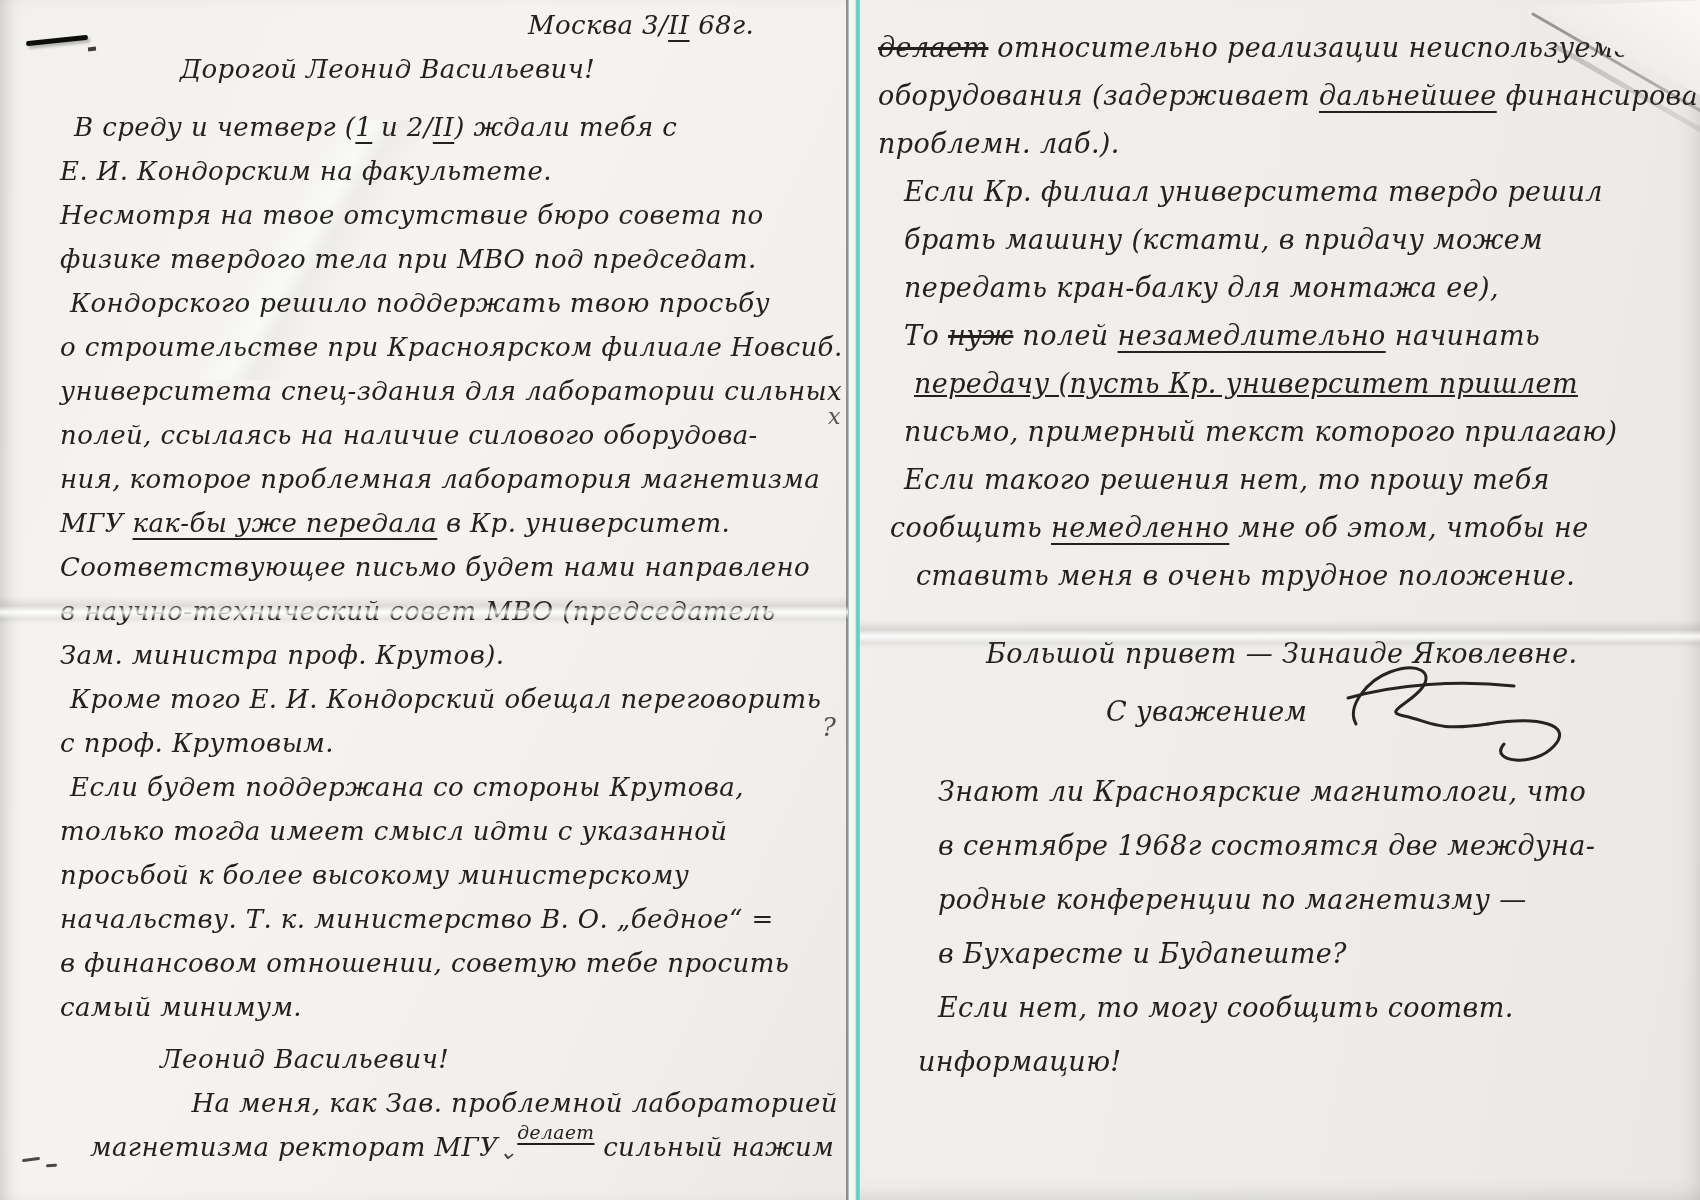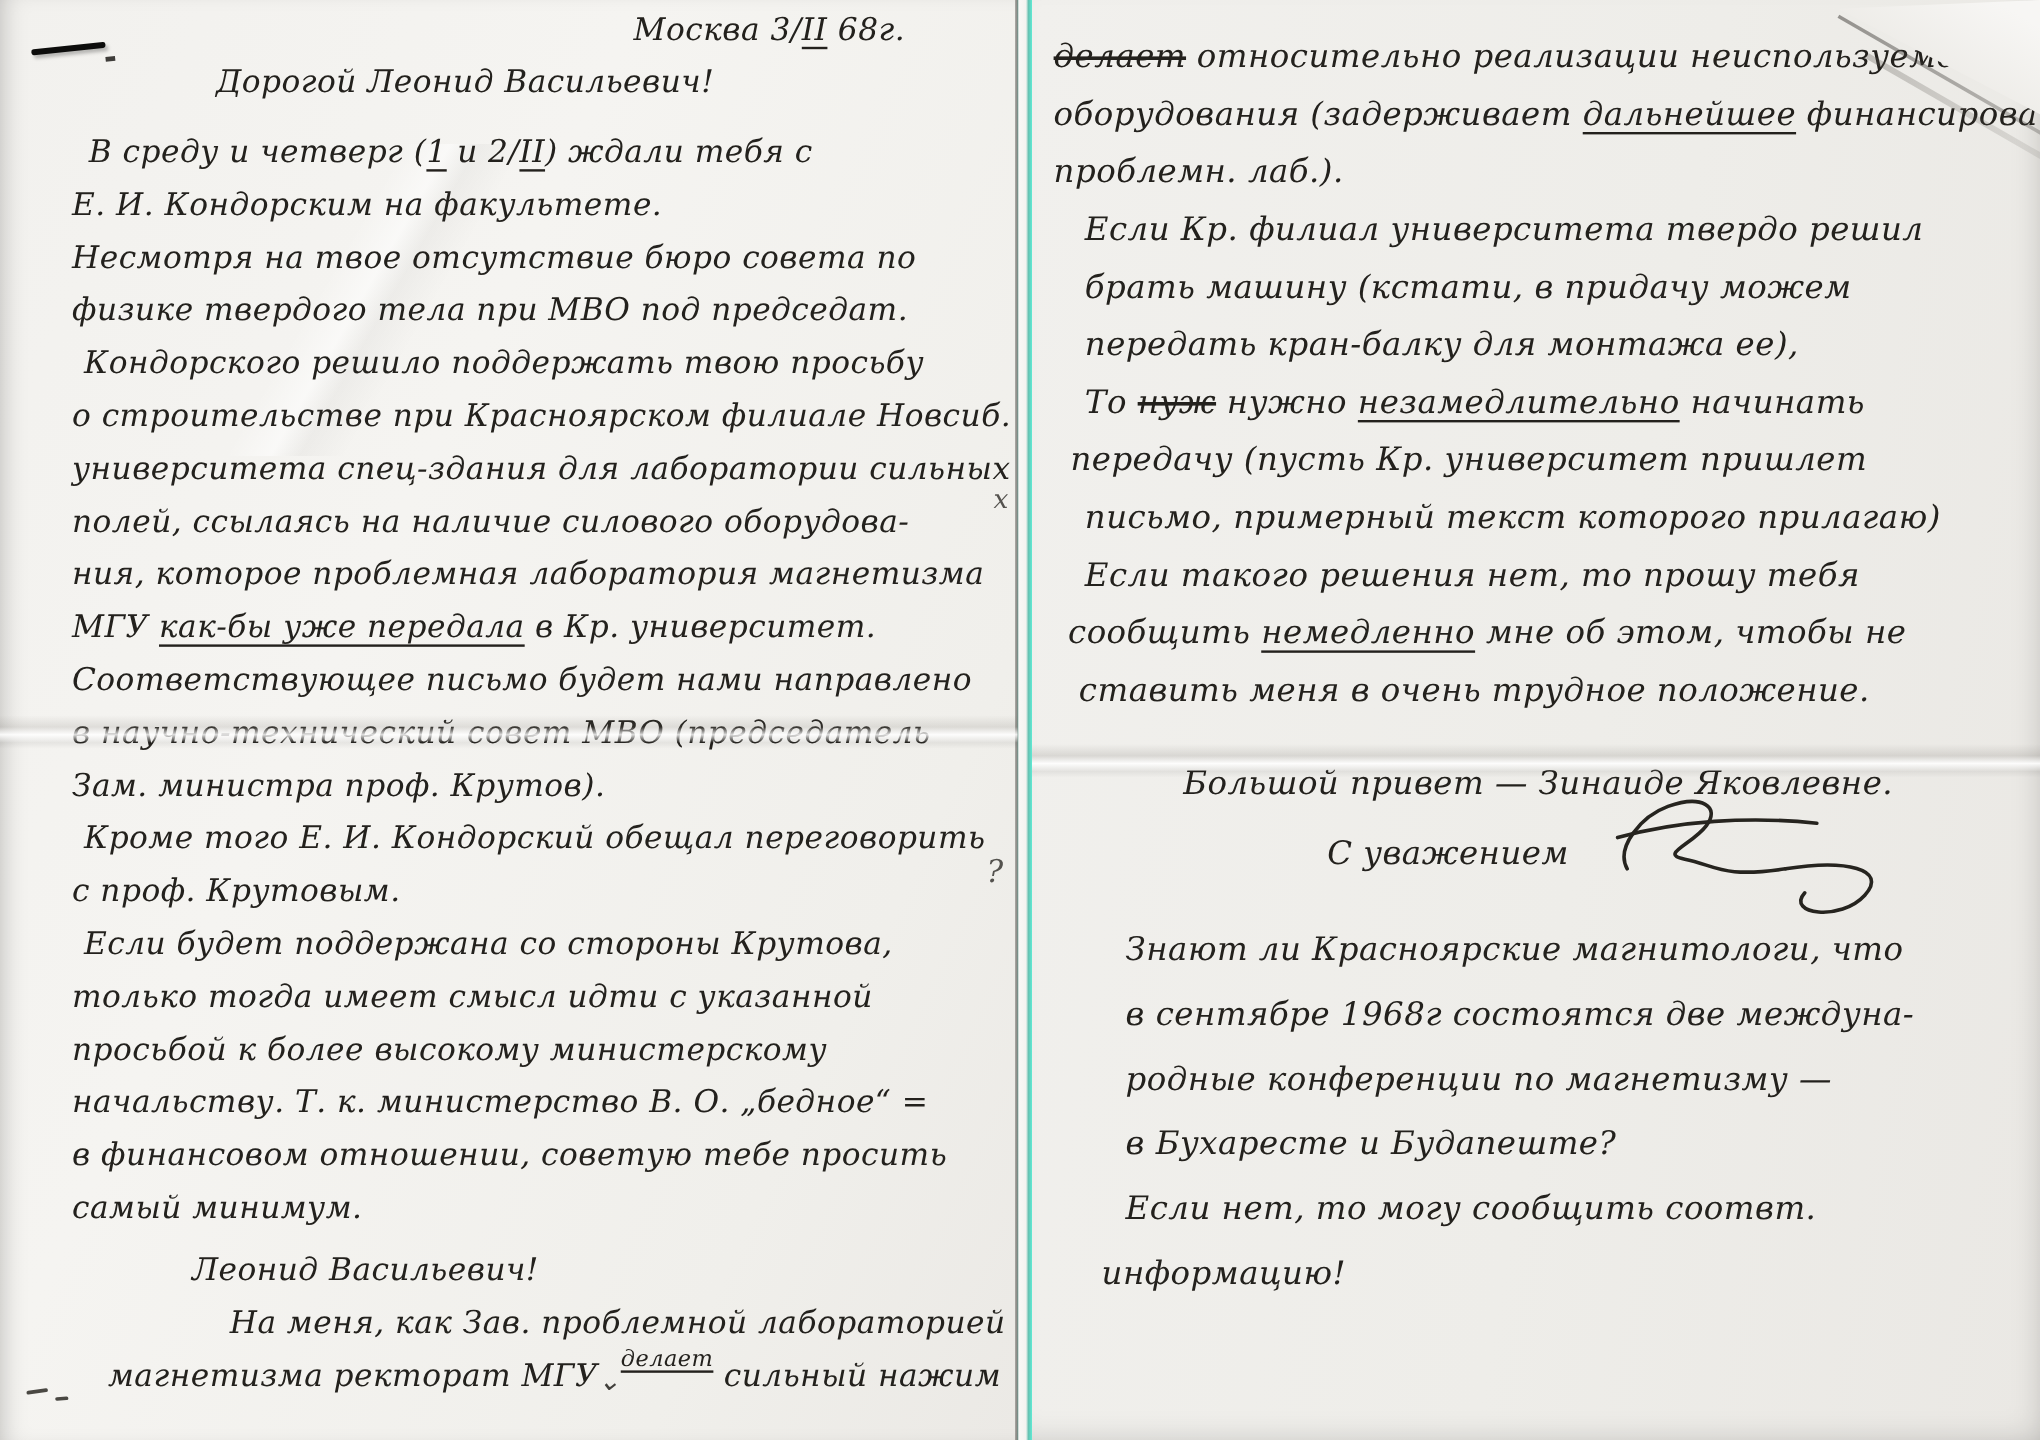--- a/index.html
+++ b/index.html
@@ -124,26 +124,26 @@
   </div>
 
   <div class="page page-right">
     <div class="text-block text-right">
         <div class="hw-line"><span class="strike">делает</span><span> относительно реализации неиспользуемого</span></div>
         <div class="hw-line"><span>оборудования (задерживает </span><span class="u">дальнейшее</span><span> финансирование</span></div>
         <div class="hw-line"><span>проблемн. лаб.).</span></div>
         <div class="hw-line" style="margin-left: 26px;"><span>Если Кр. филиал университета твердо решил</span></div>
         <div class="hw-line" style="margin-left: 26px;"><span>брать машину (кстати, в придачу можем</span></div>
         <div class="hw-line" style="margin-left: 26px;"><span>передать кран-балку для монтажа ее),</span></div>
-        <div class="hw-line" style="margin-left: 26px;"><span>То </span><span class="strike">нуж</span><span> нужно </span><span class="u">незамедлительно</span><span> начинать</span></div>
-        <div class="hw-line" style="margin-left: 14px;"><span>передачу (пусть Кр. университет пришлет</span></div>
+        <div class="hw-line" style="margin-left: 26px;"><span>То </span><span class="strike">нуж</span><span> полей </span><span class="u">незамедлительно</span><span> начинать</span></div>
+        <div class="hw-line" style="margin-left: 36px; text-decoration: underline;"><span>передачу (пусть Кр. университет пришлет</span></div>
         <div class="hw-line" style="margin-left: 26px;"><span>письмо, примерный текст которого прилагаю)</span></div>
         <div class="hw-line" style="margin-left: 26px;"><span>Если такого решения нет, то прошу тебя</span></div>
         <div class="hw-line" style="margin-left: 12px;"><span>сообщить </span><span class="u">немедленно</span><span> мне об этом, чтобы не</span></div>
-        <div class="hw-line" style="margin-left: 21px;"><span>ставить меня в очень трудное положение.</span></div>
+        <div class="hw-line" style="margin-left: 38px;"><span>ставить меня в очень трудное положение.</span></div>
         <div class="hw-line" style="margin-left: 108px; margin-top: 30px; height: 52px;"><span>Большой привет — Зинаиде Яковлевне.</span></div>
         <div class="hw-line" style="margin-left: 228px; margin-top: 6px; height: 56px;"><span>С уважением</span></div>
         <div class="hw-line" style="margin-left: 60px; margin-top: 24px; height: 54px;"><span>Знают ли Красноярские магнитологи, что</span></div>
         <div class="hw-line" style="margin-left: 60px; height: 54px;"><span>в сентябре 1968г состоятся две междуна-</span></div>
         <div class="hw-line" style="margin-left: 60px; height: 54px;"><span>родные конференции по магнетизму —</span></div>
         <div class="hw-line" style="margin-left: 60px; height: 54px;"><span>в Бухаресте и Будапеште?</span></div>
         <div class="hw-line" style="margin-left: 60px; height: 54px;"><span>Если нет, то могу сообщить соотвт.</span></div>
         <div class="hw-line" style="margin-left: 40px; height: 54px;"><span>информацию!</span></div>
       </div>
     <svg class="signature" viewBox="0 0 300 190">

